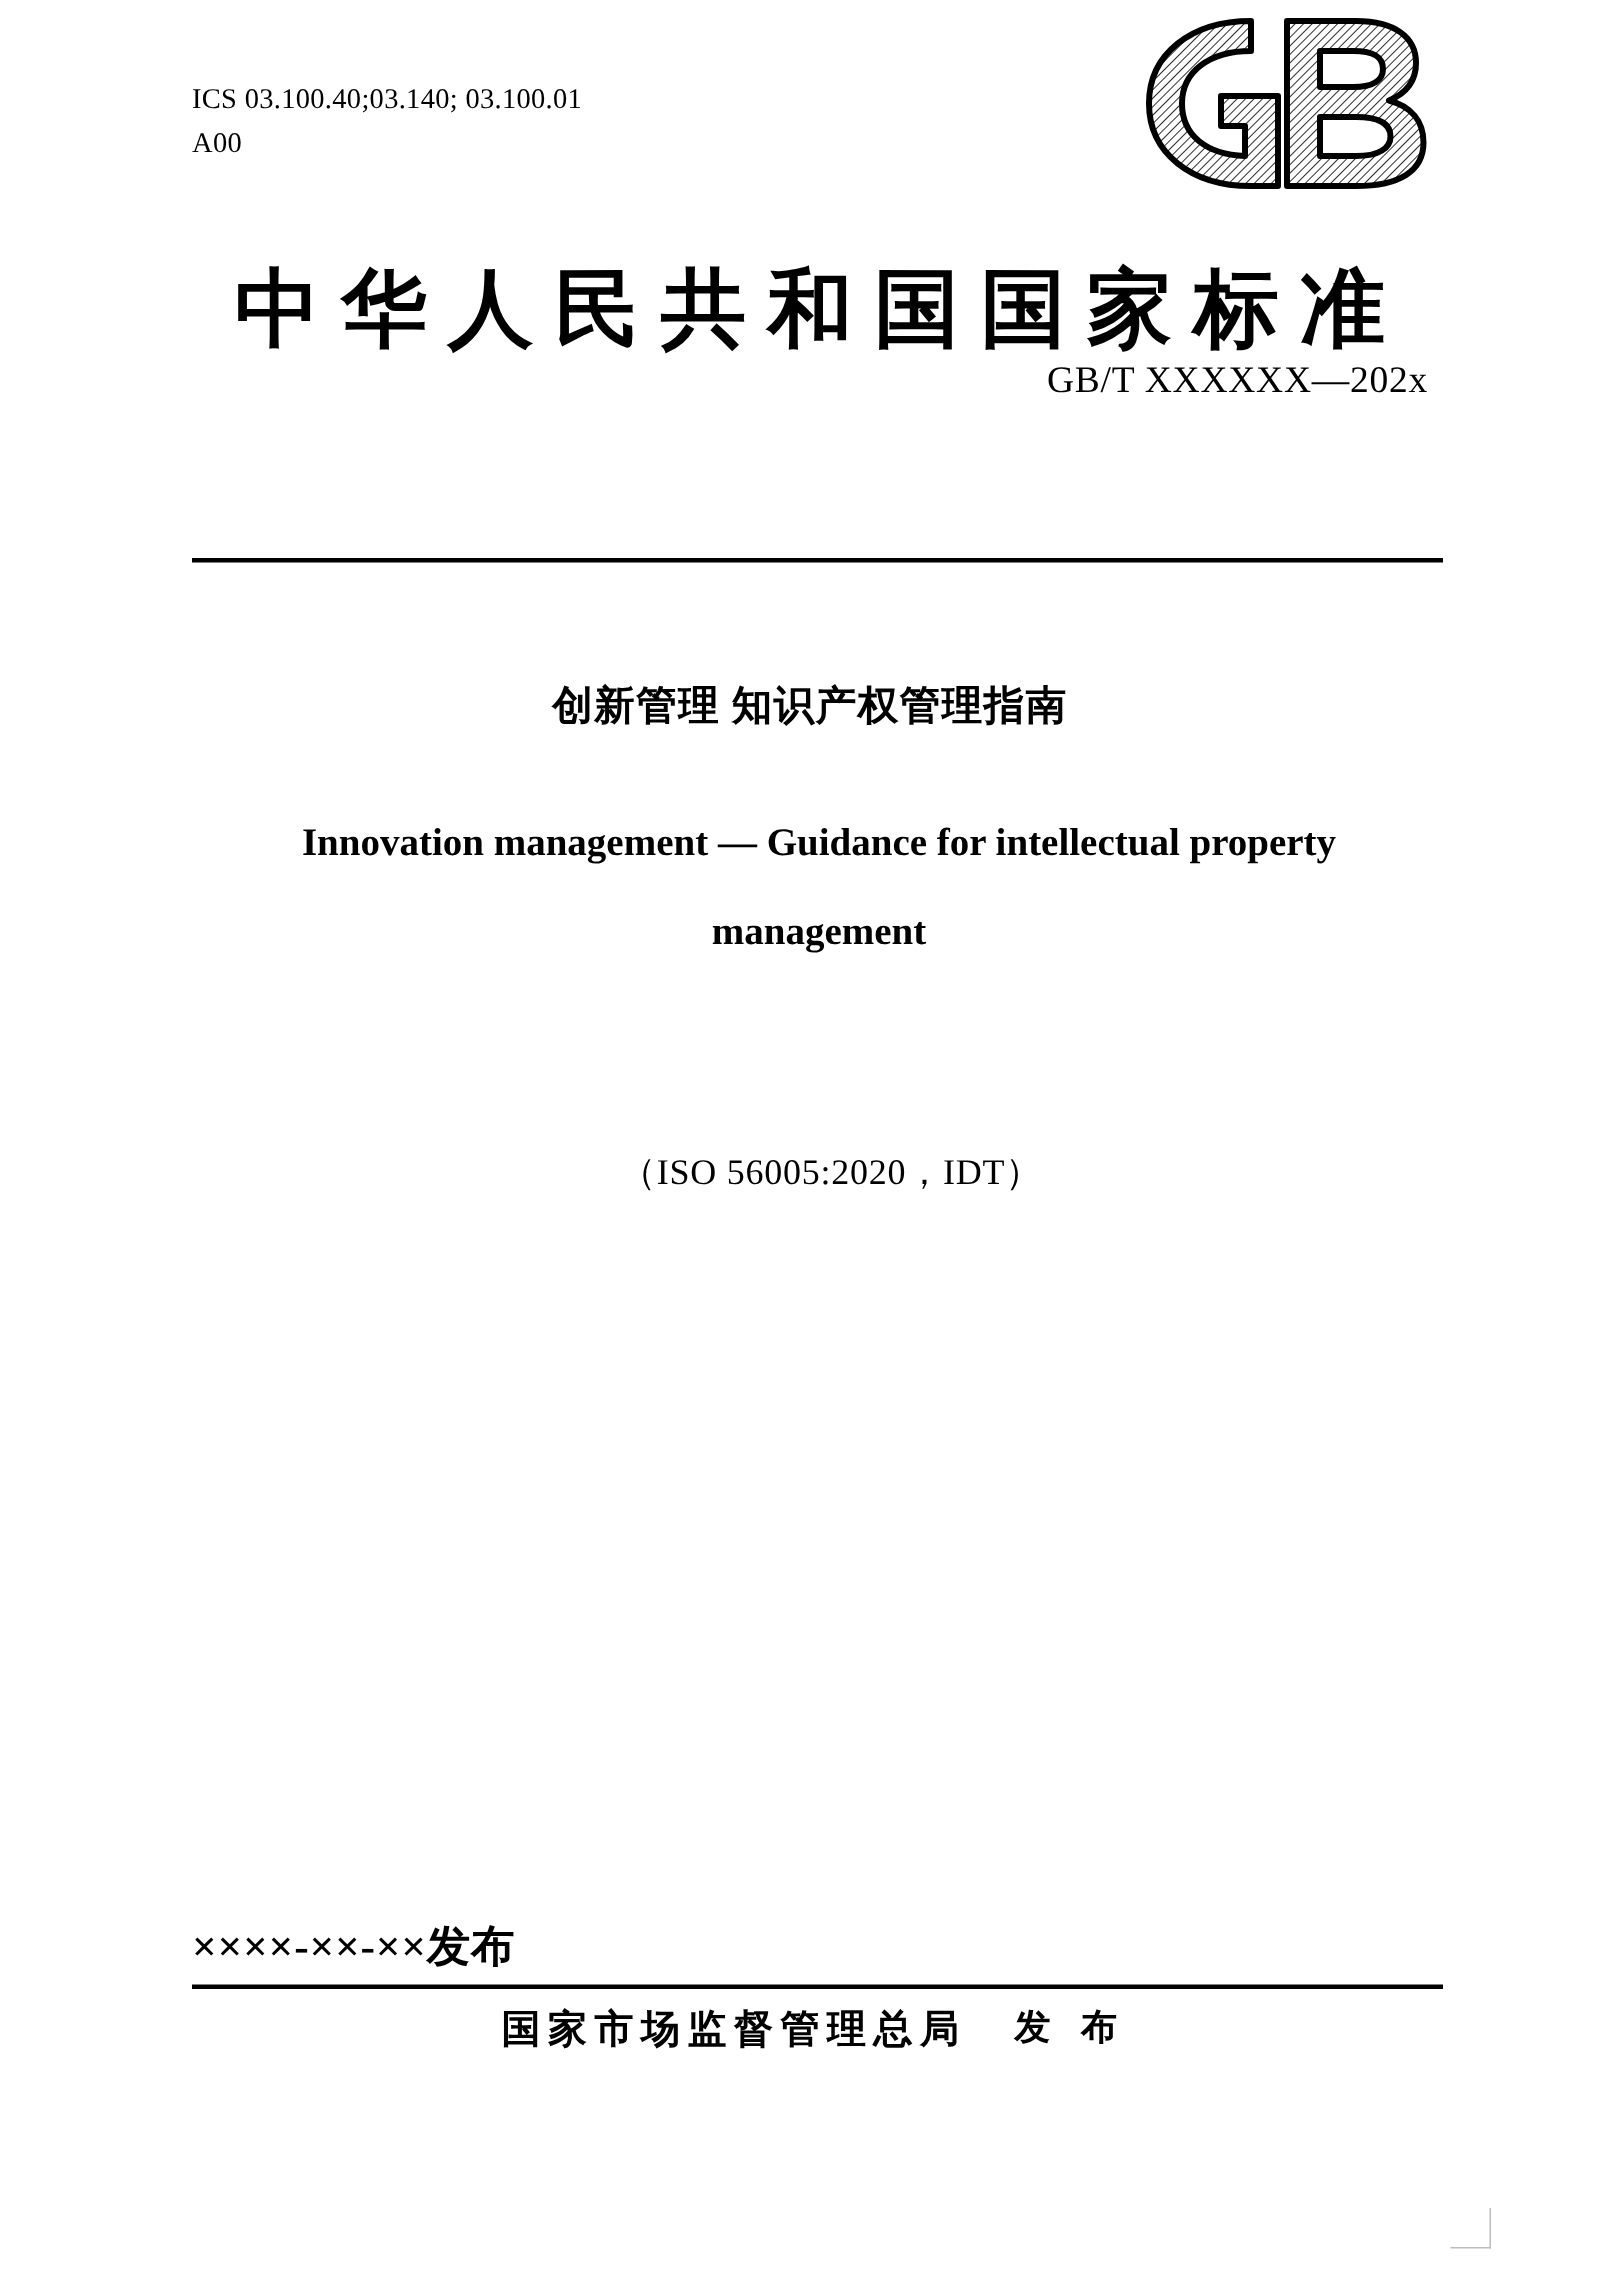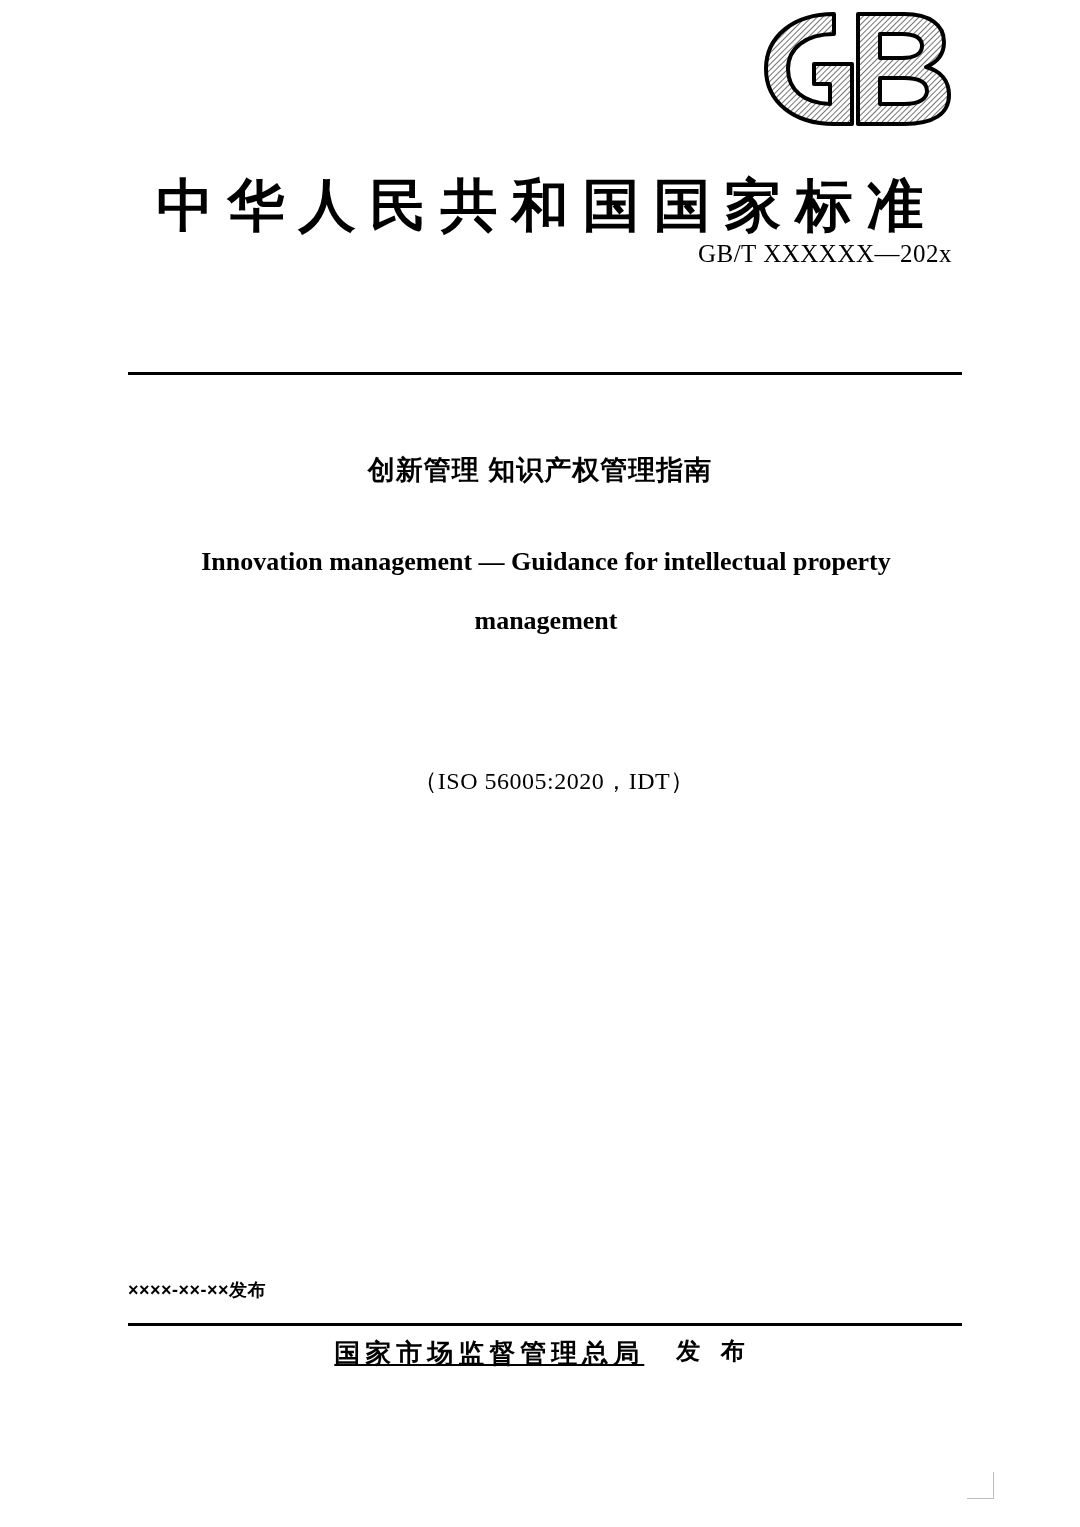--- a/index.html
+++ b/index.html
@@ -73,21 +73,21 @@
     height: 3px;
     background: #000;
   }
 
   
   .title-cn {
     position: absolute;
     left: 0; right: 0;
     top: 452px;
     text-align: center;
-    font-family: Liberation Sans, sans-serif;
+    font-family: Liberation Serif, serif;
     font-weight: bold;
     font-size: 27px;
     letter-spacing: 1px;
   }
   .title-en {
     position: absolute;
     left: 162px; right: 150px;
     top: 533px;
     text-align: center;
     font-family: "Liberation Serif", serif;
@@ -116,23 +116,23 @@
   }
 
   
   .date-row {
     position: absolute;
     left: 128px;
     right: 118px;
     top: 1278px;
     display: flex;
     align-items: baseline;
-    font-family: Liberation Sans, sans-serif;
-    font-weight: bold;
-    font-size: 18px;
+    font-family: Liberation Serif, serif;
+    font-weight: bold;
+    font-size: 29px;
     letter-spacing: 0.5px;
   }
   .date-row span { white-space: nowrap; }
 
   .rule-bottom {
     position: absolute;
     left: 128px;
     right: 118px;
     top: 1323px;
     height: 3px;
@@ -148,21 +148,20 @@
     justify-content: center;
     align-items: center;
     gap: 26px;
   }
   .issuer-names {
     text-align: right;
     font-family: "DejaVu Sans", "Liberation Sans", sans-serif;
     font-weight: bold;
     font-size: 26px;
     line-height: 1.32;
-    text-decoration: underline;
   }
   .issuer-line-1 { letter-spacing: 5px; padding-left: 5px; }
   .issuer-line-2 { letter-spacing: 2px; padding-left: 2px; }
   .issuer-verb {
     font-family: "DejaVu Sans", "Liberation Sans", sans-serif;
     font-weight: bold;
     font-size: 24px;
     letter-spacing: 6px;
     padding-left: 6px;
     align-self: flex-end;
@@ -177,20 +176,24 @@
     height: 26px;
     border-right: 1px solid #bdbdbd;
     border-bottom: 1px solid #bdbdbd;
   }
 </style>
 </head>
 <body>
 
 <div class="page">
 
+  <div class="ics-block">
+    <div class="ics-line">ICS 03.100.40;03.140; 03.100.01</div>
+    <div class="ics-line">A00</div>
+  </div>
 
   <div class="gb-logo">
     <svg viewBox="0 0 210 122" xmlns="http://www.w3.org/2000/svg" aria-hidden="true">
       <defs>
         <pattern id="hatch" width="4" height="4" patternUnits="userSpaceOnUse" patternTransform="rotate(45)">
           <rect width="4" height="4" fill="#ffffff"></rect>
           <line x1="0" y1="0" x2="0" y2="4" stroke="#000000" stroke-width="1.1"></line>
         </pattern>
       </defs>
 

